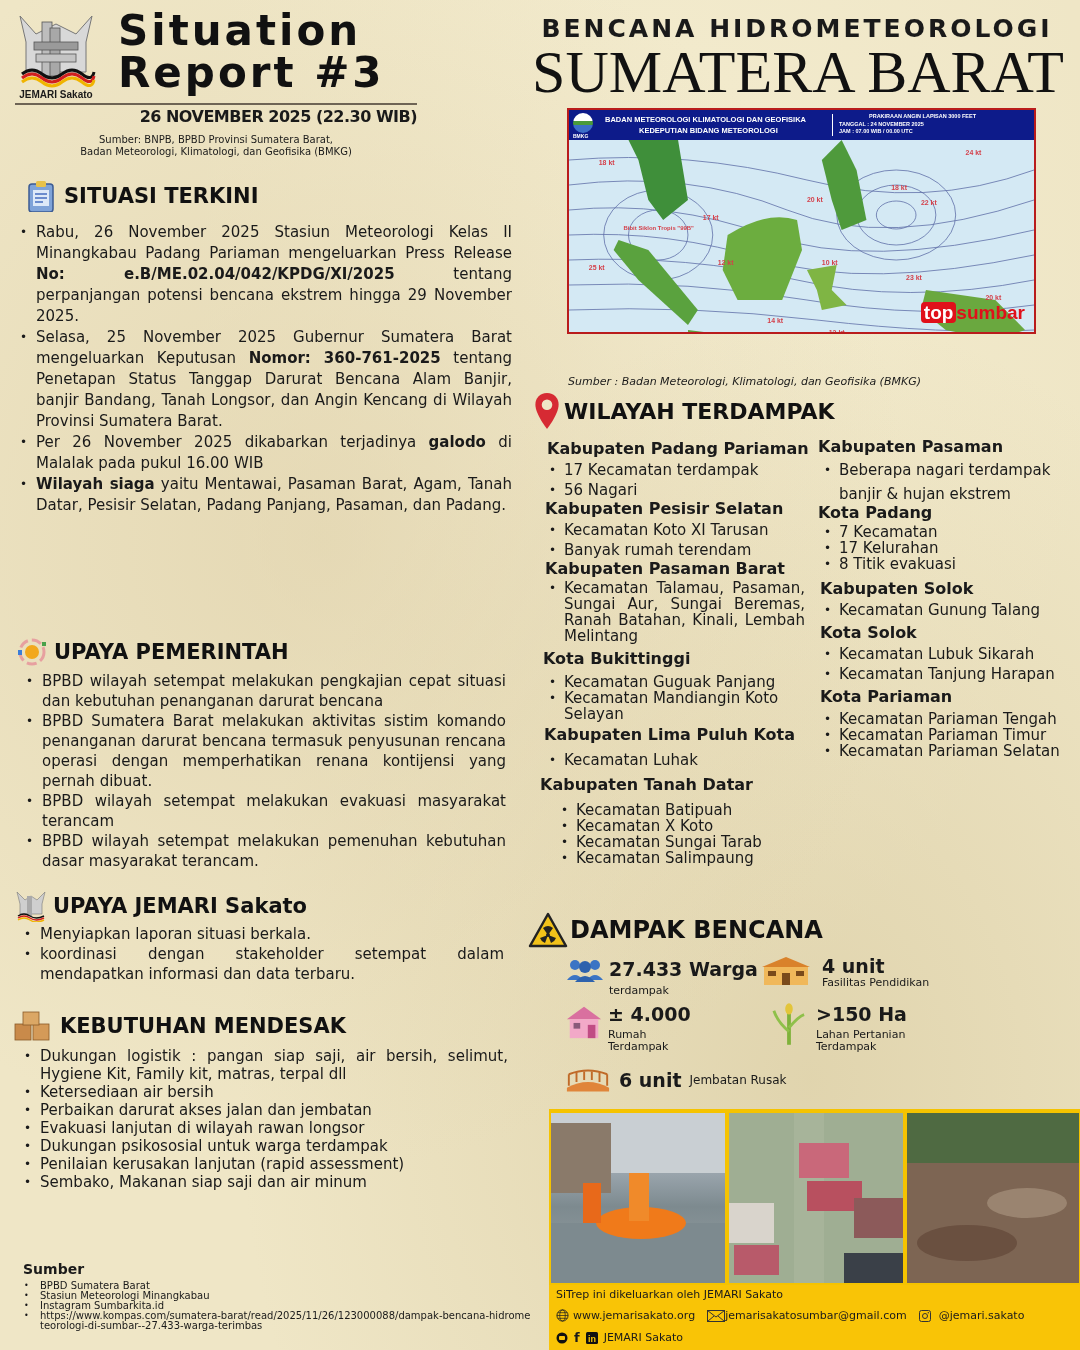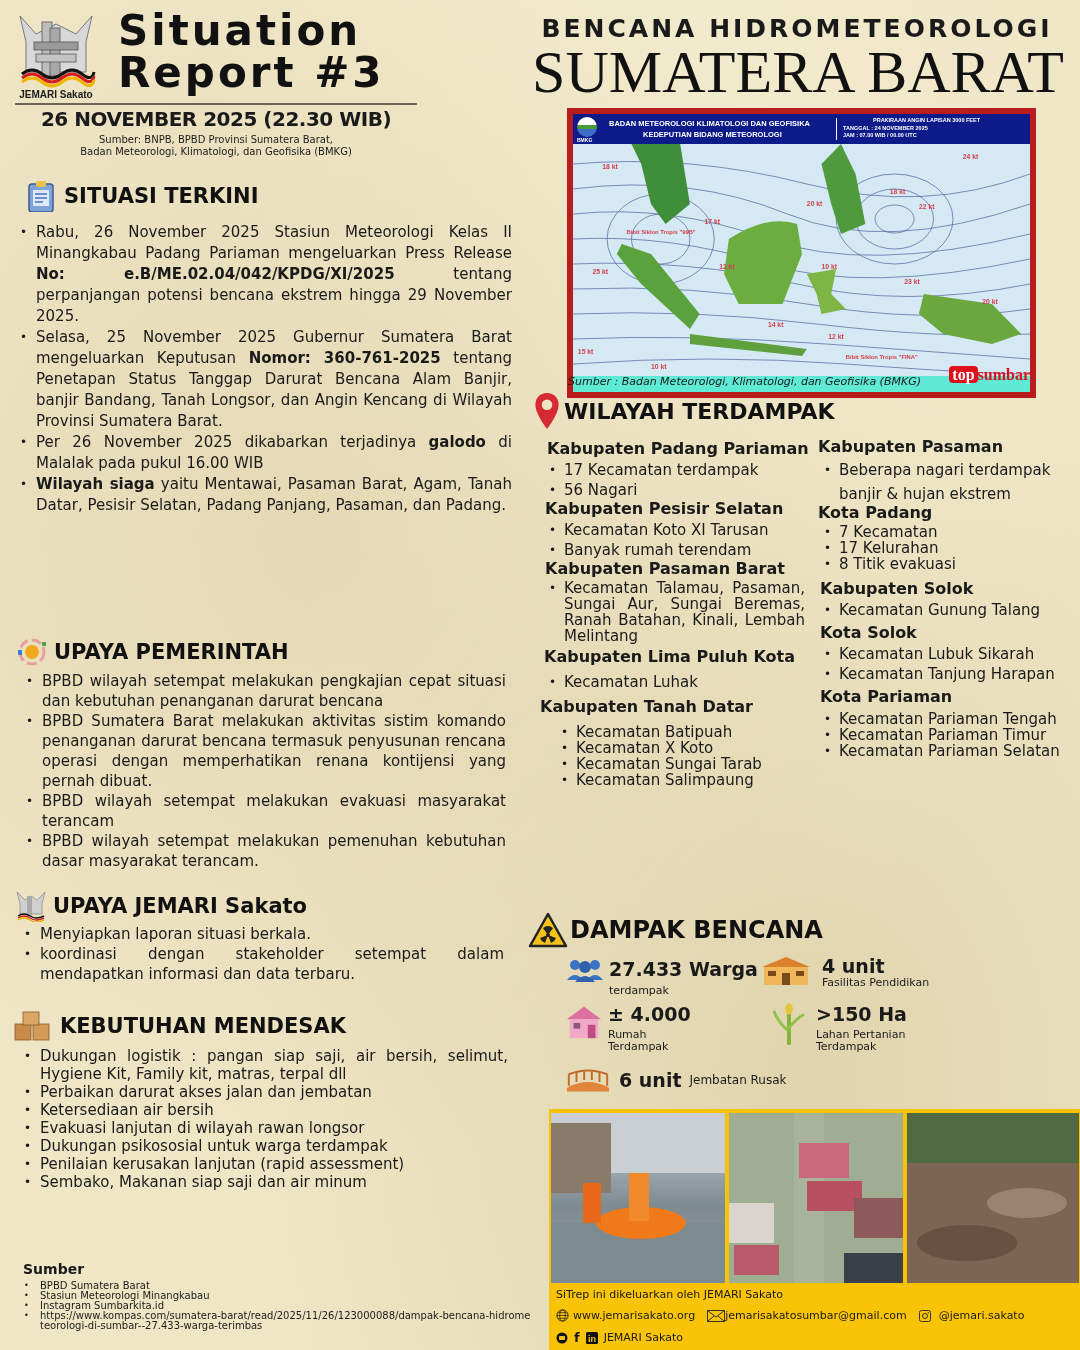--- a/index.html
+++ b/index.html
@@ -14,40 +14,40 @@
     font-family: "DejaVu Sans", sans-serif;
     color: #1a1a1a;
   }
   .abs { position: absolute; }
 
   
   .logo { left: 16px; top: 12px; width: 80px; height: 88px; }
   .logo-text { position:absolute; left:0; bottom:0; width:80px; text-align:center; font-family:"Liberation Sans",sans-serif; font-weight:bold; font-size:10px; }
   .title-main { left: 118px; top: 10px; font-family: "DejaVu Sans", sans-serif; font-weight: bold; font-size: 42px; line-height: 42px; letter-spacing: 3px; color:#111; }
   .hdr-rule { left: 15px; top: 103px; width: 402px; height: 2px; background: #6e6455; }
-  .date-line { left: 15px; top: 107px; width: 402px; text-align:center; font-weight:bold; font-size:20px; letter-spacing:-0.5px; }
+  .date-line { left: 15px; top: 107px; width: 402px; text-align:right; font-weight:bold; font-size:16px; letter-spacing:-0.5px; }
   .src-line { left: 15px; top: 134px; width: 402px; text-align:center; font-size:10px; line-height:12px; }
 
   
   .t-bencana { left: 523px; top: 14px; width: 548px; text-align:center; font-family:"DejaVu Sans",sans-serif; font-weight:bold; font-size:25px; letter-spacing:3px; }
   .t-sumbar { left: 520px; top: 40px; width: 556px; text-align:center; font-family:"Liberation Serif",serif; font-size:60px; line-height:64px; letter-spacing:0px; color:#111; }
 
   
-  .map { left: 567px; top: 108px; width: 469px; height: 290px; background:#5eead4; overflow:hidden; border:6px solid #b91c1c; }
+  .map { left: 567px; top: 108px; width: 469px; height: 226px; background:#ffffff; overflow:hidden; border:2px solid #b91c1c; }
   .map-head { position:absolute; left:0; top:0; width:100%; height:30px; background:#0d1b8a; color:#fff; font-family:"Liberation Sans",sans-serif; font-weight:bold; }
   .map-head .l1 { position:absolute; left:36px; top:5px; font-size:7.5px; }
   .map-head .l2 { position:absolute; left:70px; top:16px; font-size:7.5px; }
   .map-head .bmkg { position:absolute; left:4px; top:3px; width:20px; height:20px; border-radius:50%; background:linear-gradient(#ffffff 0 40%, #4a9a3a 40% 60%, #3c6ec8 60%); }
   .map-head .bmkg-t { position:absolute; left:4px; top:23px; font-size:5px; }
   .map-head .div { position:absolute; left:263px; top:4px; width:1px; height:22px; background:#fff; }
   .map-head .r1 { position:absolute; left:300px; top:3px; font-size:5.5px; }
   .map-head .r2 { position:absolute; left:270px; top:11px; font-size:5.5px; }
   .map-head .r3 { position:absolute; left:270px; top:18px; font-size:5.5px; }
   .map-body { position:absolute; left:0; top:30px; width:100%; height:232px; }
-  .topsumbar { position:absolute; right:0; bottom:8px; font-family:Liberation Serif, serif; font-weight:bold; font-size:16px; }
+  .topsumbar { position:absolute; right:9px; bottom:8px; font-family:Liberation Sans, sans-serif; font-weight:bold; font-size:19px; }
   .topsumbar .top { background:#e0101a; color:#fff; padding:0 3px; border-radius:4px; }
   .topsumbar .sb { color:#e0101a; }
   .map-caption { left: 568px; top: 375px; font-style: italic; font-size: 11px; font-family:"DejaVu Sans",sans-serif; }
 
   
   .sec-h { font-weight: bold; font-size: 21px; letter-spacing: 0px; color:#111; display:flex; align-items:center; }
   .sec-h .ico { width: 32px; height: 32px; margin-right: 6px; flex: 0 0 auto; }
 
   
   ul.bl { list-style: none; }
@@ -234,22 +234,22 @@
 <div class="abs sec-h" style="left:12px; top:1010px;">
   <svg class="ico" viewBox="0 0 40 32" style="width:42px;">
     <rect x="2" y="14" width="16" height="16" fill="#c98a4a" stroke="#8a5a28" stroke-width="0.8"></rect>
     <rect x="20" y="14" width="16" height="16" fill="#d49a58" stroke="#8a5a28" stroke-width="0.8"></rect>
     <rect x="10" y="2" width="16" height="13" fill="#dba765" stroke="#8a5a28" stroke-width="0.8"></rect>
   </svg>
   <span>KEBUTUHAN MENDESAK</span>
 </div>
 <ul class="abs bl kebutuhan">
   <li class="just" style="text-align:justify;">Dukungan logistik : pangan siap saji, air bersih, selimut, Hygiene Kit, Family kit, matras, terpal dll</li>
+  <li>Ketersediaan air bersih</li>
   <li>Perbaikan darurat akses jalan dan jembatan</li>
-  <li>Ketersediaan air bersih</li>
   <li>Evakuasi lanjutan di wilayah rawan longsor</li>
   <li>Dukungan psikososial untuk warga terdampak</li>
   <li>Penilaian kerusakan lanjutan (rapid assessment)</li>
   <li>Sembako, Makanan siap saji dan air minum</li>
 </ul>
 
 <div class="abs sumber-h">Sumber</div>
 <ul class="abs bl sumber-list">
   <li>BPBD Sumatera Barat</li>
   <li>Stasiun Meteorologi Minangkabau</li>
@@ -277,20 +277,27 @@
     <div class="kab" style="padding-left:5px;">Kabupaten Pesisir Selatan</div>
     <ul class="bl">
         <li>Kecamatan Koto XI Tarusan</li>
         <li>Banyak rumah terendam</li>
       </ul>
   </div>
   <div class="group" style="margin-top:-4px;">
     <div class="kab" style="padding-left:5px;">Kabupaten Pasaman Barat</div>
     <ul class="bl tight just" style="width:265px;">
         <li>Kecamatan Talamau, Pasaman, Sungai Aur, Sungai Beremas, Ranah Batahan, Kinali, Lembah Melintang</li>
+      </ul>
+  </div>
+  <div class="group" style="margin-top:4px;">
+    <div class="kab" style="padding-left:3px;">Kota Bukittinggi</div>
+    <ul class="bl tight" style="margin-top:4px;">
+        <li>Kecamatan Guguak Panjang</li>
+        <li>Kecamatan Mandiangin Koto Selayan</li>
       </ul>
   </div>
   <div class="group">
     <div class="kab" style="padding-left:4px;">Kabupaten Lima Puluh Kota</div>
     <ul class="bl" style="margin-top:4px;">
         <li>Kecamatan Luhak</li>
       </ul>
   </div>
   <div class="group" style="margin-top:4px;">
     <div class="kab">Kabupaten Tanah Datar</div>

